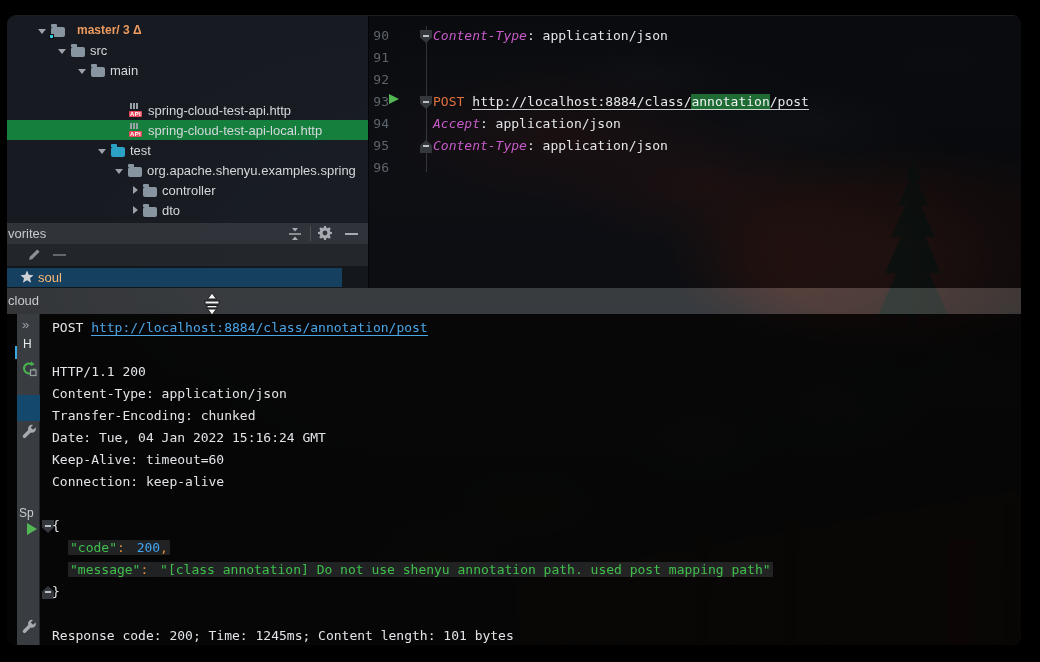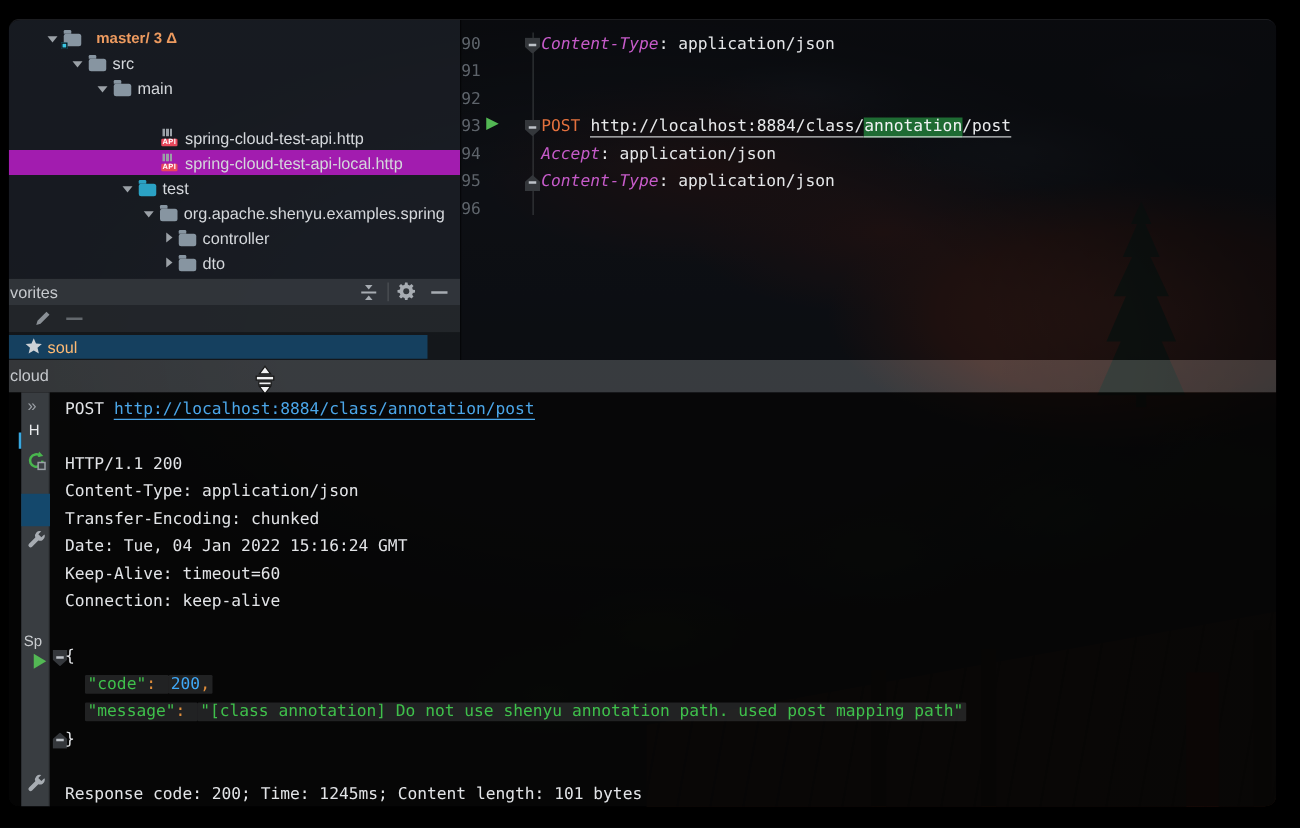--- a/index.html
+++ b/index.html
@@ -42,37 +42,37 @@
   #fav-header{left:0;top:207px;width:361px;height:21px;background:rgba(51,55,60,.95)}
   #fav-toolbar{left:0;top:228px;width:361px;height:22px;background:rgba(37,40,44,.93)}
   #fav-list{left:0;top:250px;width:361px;height:22px;background:rgba(22,25,29,.88)}
   #services-header{left:0;top:272px;width:1014px;height:26px;background:rgba(148,154,160,.32)}
   #services-body{left:0;top:298px;width:1014px;height:332px}
   .sb-gutter{left:0;top:0;width:10px;height:332px;background:rgba(4,4,4,.9)}
   .sb-strip{left:10px;top:0;width:23px;height:332px;background:rgba(59,63,68,.96);border-right:1px solid rgba(0,0,0,.4)}
   .sb-content{left:33px;top:0;width:981px;height:332px;background:rgba(6,6,6,.8)}
   
   .trow{position:absolute;left:0;width:361px;height:20px;display:flex;align-items:center;gap:5px}
-  .trow.sel{background:#a21caf}
+  .trow.sel{background:#15803d}
   .tlabel{font:13px "Liberation Sans",sans-serif;color:#D4D7DB;white-space:nowrap}
   .tlabel.root{font-weight:bold;color:#E8EAED}
   .gitlabel{font:bold 12px "Liberation Sans",sans-serif;color:#EC9A5F;margin-left:7px;white-space:nowrap}
   .sp{display:inline-block;flex:none}
   .chev-d{flex:none;width:0;height:0;border-left:4px solid transparent;border-right:4px solid transparent;border-top:5px solid #9BA1A7;margin-top:2px}
   .chev-r{flex:none;width:0;height:0;border-top:4px solid transparent;border-bottom:4px solid transparent;border-left:5px solid #9BA1A7}
   .folder{flex:none;width:14px;height:10px;background:#8795A1;border-radius:2px;position:relative;margin-top:3px}
   .folder::before{content:"";position:absolute;top:-3px;left:0;width:6px;height:3px;background:inherit;border-radius:1px 1px 0 0}
   .folder.java{background:#2BA2C4}
   .badge{position:absolute;left:-2px;bottom:-2px;width:5px;height:5px;background:#38C6E4;border:1px solid #0b0d10}
   .apiicon{flex:none;width:14px;height:14px;position:relative}
   .apiicon .bars{position:absolute;left:1px;top:0;width:9px;height:6px;
     background:linear-gradient(90deg,#9AA0A6 0 2px,transparent 2px 3px,#9AA0A6 3px 5px,transparent 5px 6px,#9AA0A6 6px 8px,transparent 8px)}
   .apiicon .api{position:absolute;left:0;bottom:0;font:bold 6px "Liberation Sans",sans-serif;color:#fff;background:#E8485C;padding:0 1px;border-radius:1px;letter-spacing:.3px}
   
-  .gnum{position:absolute;left:0;width:20px;color:#5E646B;font:13px/22px "DejaVu Sans Mono",monospace}
+  .gnum{position:absolute;left:0;width:20px;text-align:right;color:#5E646B;font:13px/22px "DejaVu Sans Mono",monospace}
   .eline{position:absolute;left:64px;height:22px}
   .tok-key{color:#C65BC9;font-style:italic}
   .tok-plain{color:#E4E6E8}
   .tok-comment{color:#4FA3D6}
   .tok-method{color:#E3713E;margin-right:8px}
   .tok-url{color:#E8EAEC;border-bottom:1px solid rgba(232,234,236,.85)}
   .tok-urlhl{color:#F0F2F4;background:#1E6B33;border-bottom:1px solid rgba(232,234,236,.85)}
   .indent-line{position:absolute;left:57px;top:10px;width:1px;height:146px;background:rgba(140,145,150,.3)}
   .runbtn{position:absolute;left:20px;top:78px;width:0;height:0;border-top:5.5px solid transparent;border-bottom:5.5px solid transparent;border-left:10px solid #53B854}
   .fold{position:absolute;width:12px;height:13px;background:#34373B}

